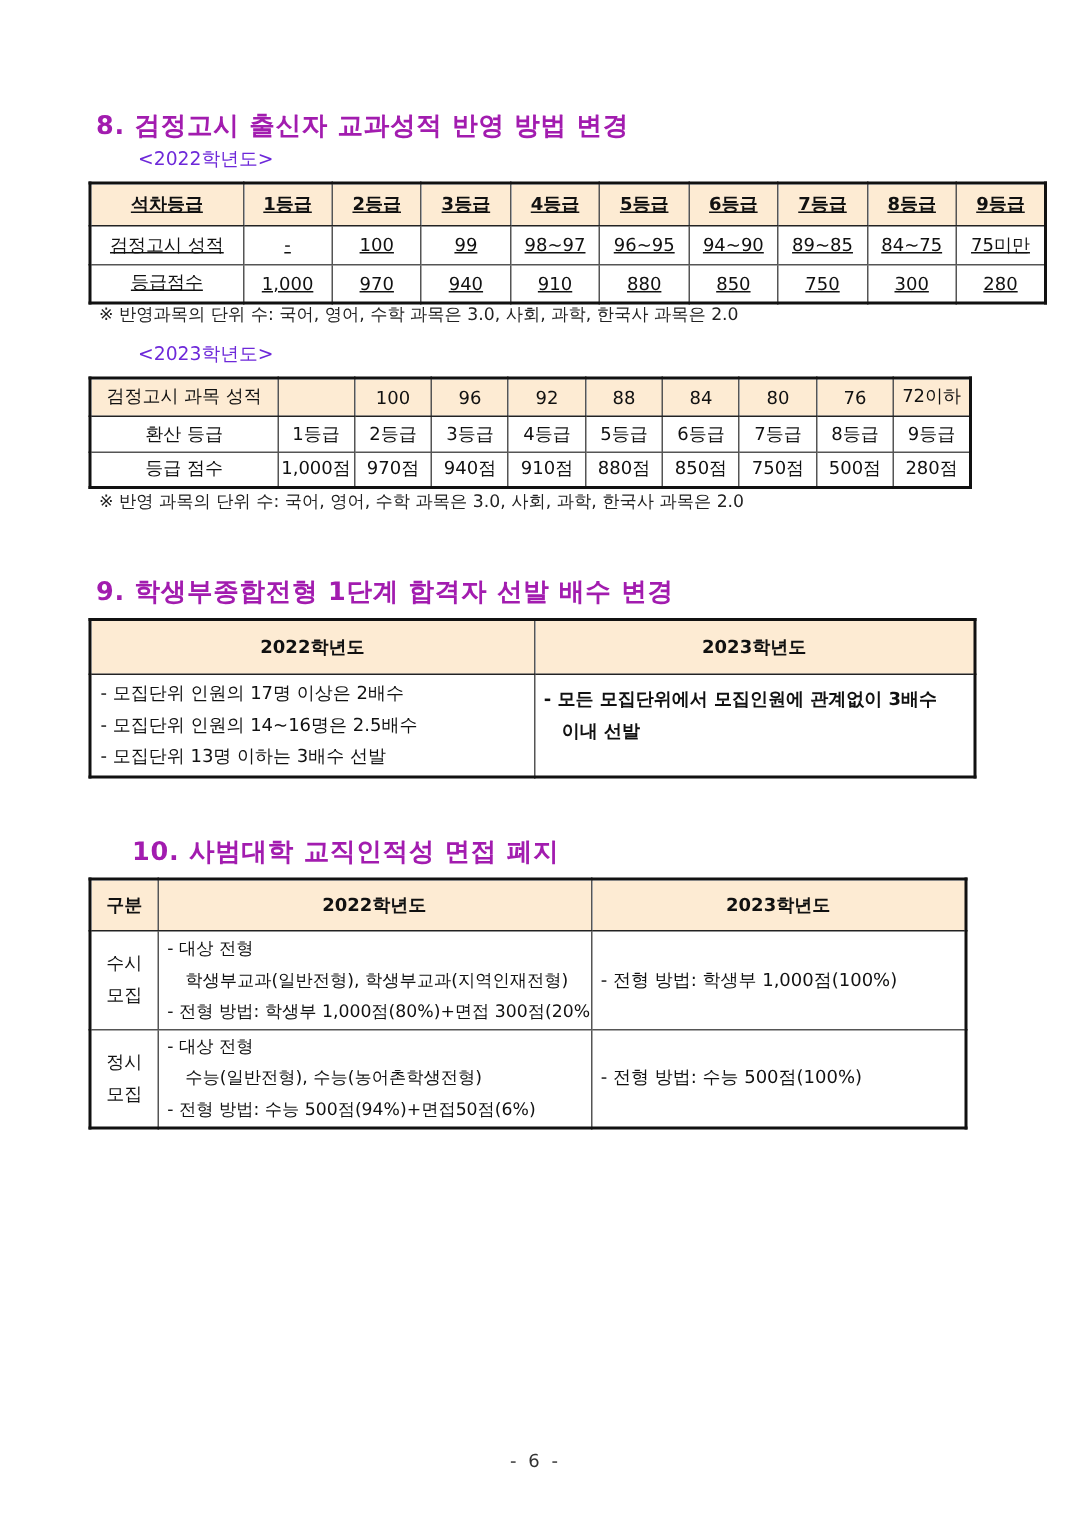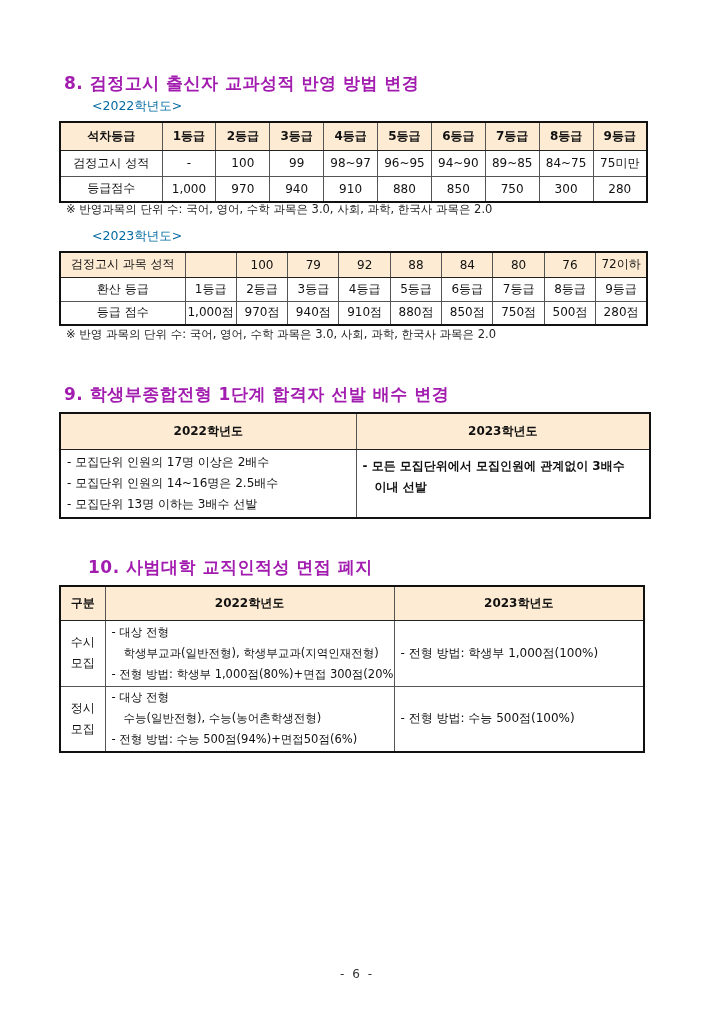--- a/index.html
+++ b/index.html
@@ -1,39 +1,39 @@
 <!DOCTYPE html>
 <html><head>
 <meta charset="utf-8">
 <style>
   html, body { margin:0; padding:0; background:#ffffff; }
   body { width:714px; height:1009px; position:relative; overflow:hidden;
          font-family:"DejaVu Sans", "Liberation Sans", sans-serif; color:#111; }
   .abs { position:absolute; }
   .h-section { font-size:17px; font-weight:bold; letter-spacing:0.5px; color:#a21caf; white-space:nowrap; }
-  .sub-title { font-size:12.5px; color:#0369a1; white-space:nowrap; }
+  .sub-title { font-size:12.5px; color:#6d28d9; white-space:nowrap; }
   .note { font-size:11.5px; color:#222; white-space:nowrap; }
   table { border-collapse:collapse; table-layout:fixed; }
   td, th { border:1px solid #555; font-size:12px; text-align:center; padding:0; white-space:nowrap; overflow:hidden; }
   .tbl { border:2px solid #111; }
   .hdr { background:#fdebd3; }
   .hdr th { font-weight:bold; border-bottom:1.5px solid #222; }
   .hdr td { font-weight:normal; border-bottom:1.5px solid #222; }
   .lefttxt { text-align:left; padding-left:6px;margin-top:30px; }
   .line { display:block; line-height:21px; }
   .bold { font-weight:bold; }
   .pageno { font-size:12px; color:#333; letter-spacing:2px; }
 </style>
 </head>
 <body>
 
 <div class="abs h-section" style="left:64px; top:72px;">8. 검정고시 출신자 교과성적 반영 방법 변경</div>
 <div class="abs sub-title" style="left:92px; top:98px;">&lt;2022학년도&gt;</div>
 
-<table class="abs tbl" style="left:59px; top:121px; width:589px; height:80px;">
+<table class="abs tbl" style="left:59px; top:121px; width:639px; height:80px;text-decoration:underline;">
   <colgroup>
     <col style="width:102px">
       <col>
       <col>
       <col>
       <col>
       <col>
       <col>
       <col>
       <col>
@@ -93,21 +93,21 @@
       <col>
       <col>
       <col>
       <col>
   </colgroup>
   <tbody>
       <tr class="hdr" style="height:25px;">
     <td>검정고시 과목 성적</td>
     <td></td>
     <td>100</td>
-    <td>79</td>
+    <td>96</td>
     <td>92</td>
     <td>88</td>
     <td>84</td>
     <td>80</td>
     <td>76</td>
     <td>72이하</td>
   </tr>
   <tr style="height:24px;margin-left:18px;">
     <td>환산 등급</td>
     <td>1등급</td>

